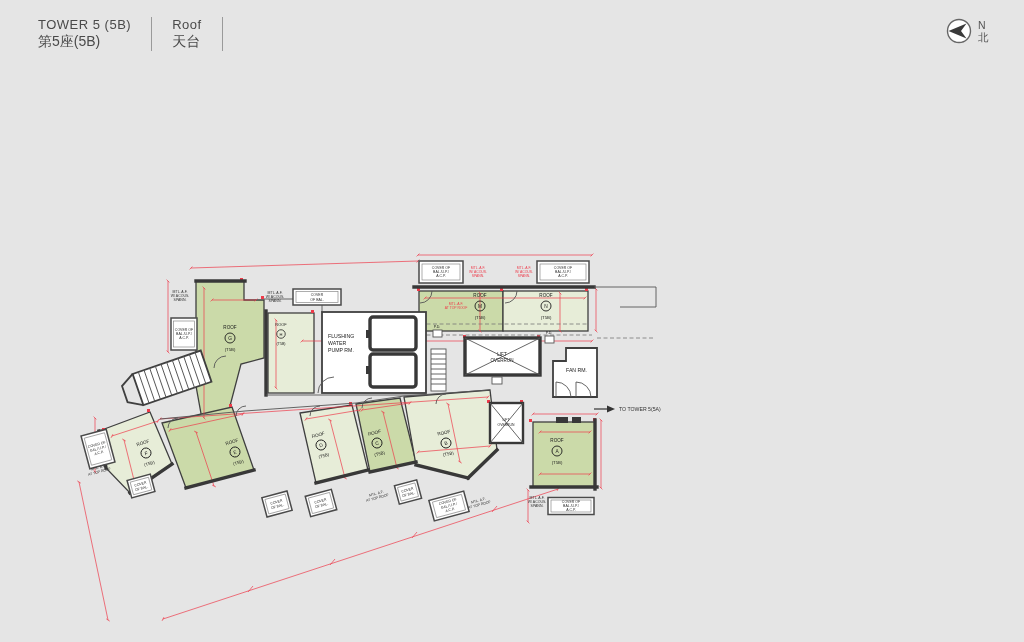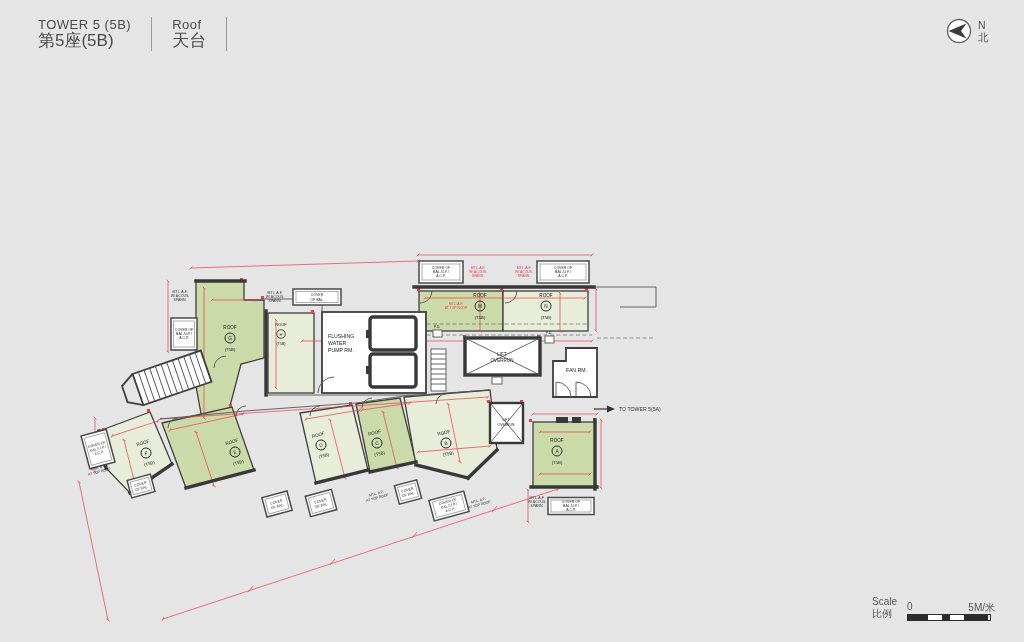--- a/index.html
+++ b/index.html
@@ -2,21 +2,21 @@
 <html><head>
 <meta charset="utf-8">
 <style>
   html,body{margin:0;padding:0;background:#fff;}
   .page{position:relative;width:1024px;height:642px;background:#e5e5e5;overflow:hidden;
         font-family:"Liberation Sans",sans-serif;color:#4a4a4a;}
   
   .hdr{position:absolute;left:38px;top:16px;display:flex;align-items:stretch;}
   .hdr .col{display:flex;flex-direction:column;justify-content:flex-start;}
   .hdr .en{font-size:13px;letter-spacing:.5px;line-height:17px;}
-  .hdr .zh{font-size:17px;line-height:16px;}
+  .hdr .zh{font-size:14px;line-height:16px;}
   .hdr .div{width:1px;background:#9a9a9a;margin:1px 20px 0 20px;height:34px;}
   
   .north{position:absolute;left:944px;top:16px;display:flex;align-items:center;}
   .north .txt{margin-left:4px;font-size:10.5px;line-height:12px;color:#555;}
   
   .scalebar{position:absolute;left:872px;top:596px;font-size:10px;color:#555;}
   .scalebar .row1{display:flex;align-items:flex-end;}
   .scalebar .lbls{margin-right:10px;}
   .scalebar .nums{position:relative;width:82px;height:12px;}
   .scalebar .n0{position:absolute;left:0;top:0;}
@@ -451,35 +451,14 @@
       <text class="pd" x="549" y="334">P.D.</text>
     </g>
 
     <g>
       <line x1="594" y1="409" x2="607" y2="409" stroke="#333" stroke-width="1.2"></line>
       <polygon points="607,405.5 615,409 607,412.5" fill="#333"></polygon>
       <text class="arrtxt" x="619" y="411">TO TOWER 5(5A)</text>
     </g>
   </svg>
 
-  <div class="scalebar">
-    <div class="row1">
-      <div class="lbls">
-        <div>Scale</div>
-        <div>比例</div>
-      </div>
-      <div>
-        <div class="nums">
-          <span class="n0">0</span>
-          <span class="n5">5M/米</span>
-        </div>
-        <div class="bar">
-          <div style="width:20px;background:#2c2c2c;"></div>
-          <div style="width:14px;background:#fff;"></div>
-          <div style="width:8px;background:#2c2c2c;"></div>
-          <div style="width:14px;background:#fff;"></div>
-          <div style="width:24px;background:#2c2c2c;"></div>
-        </div>
-      </div>
-    </div>
-  </div>
 
 </div>
 
 </body></html>

